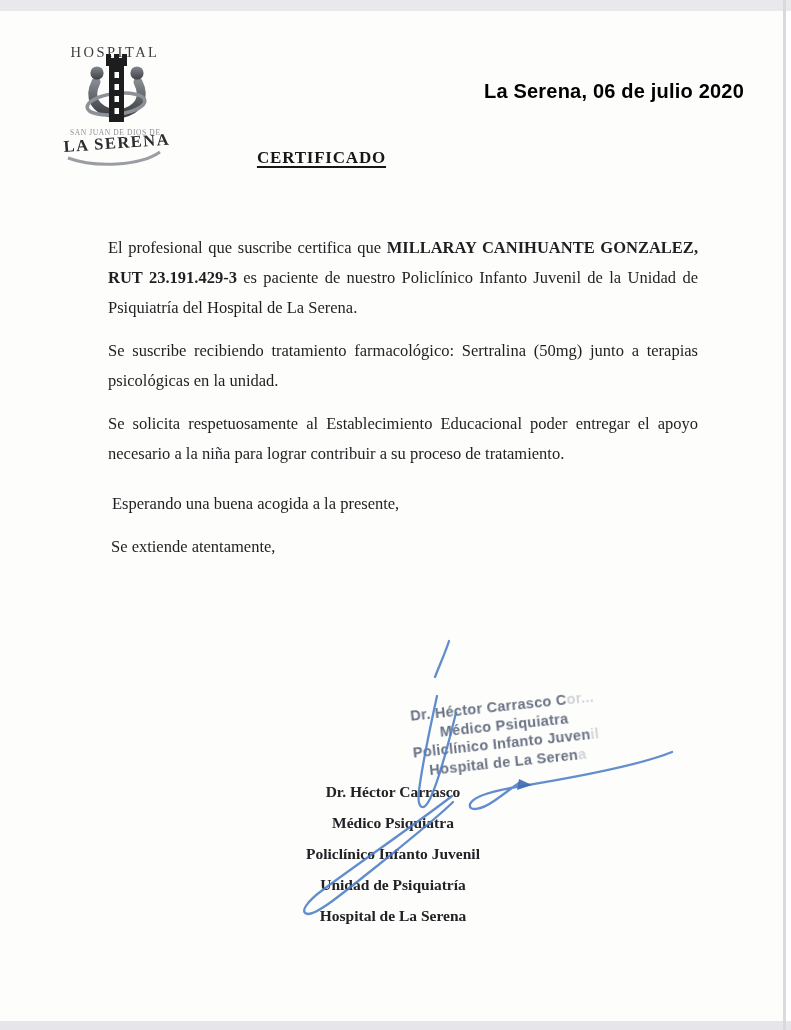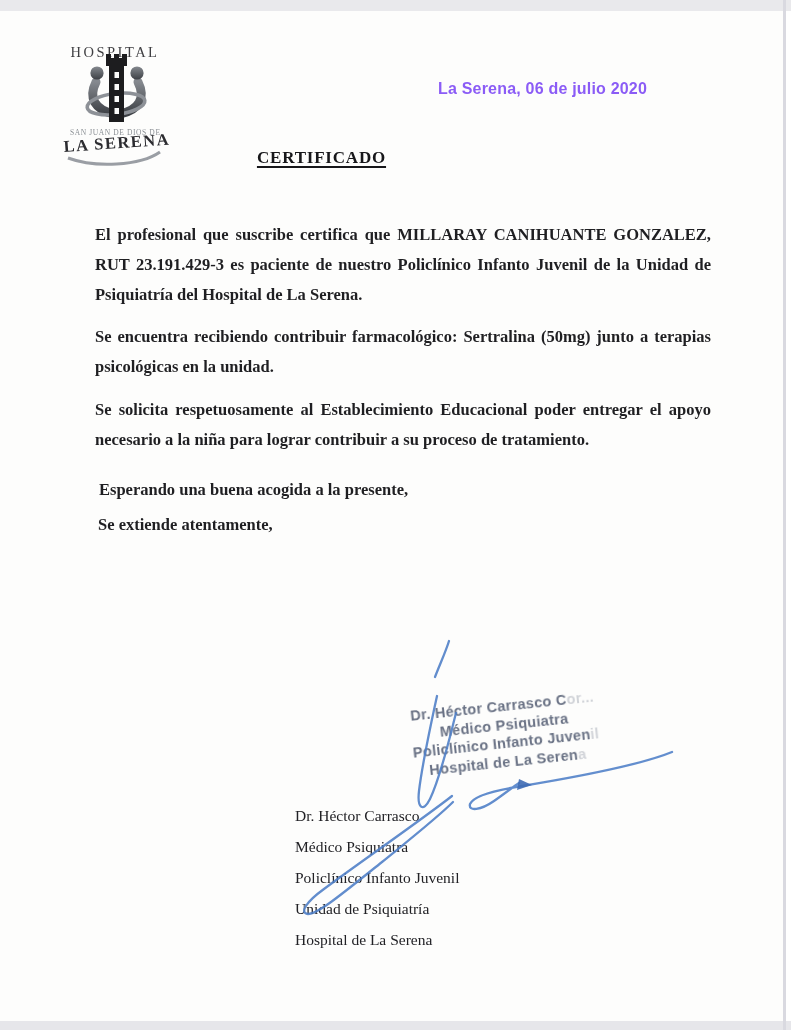--- a/index.html
+++ b/index.html
@@ -12,38 +12,38 @@
   .scan-edge-top{position:absolute;left:0;top:0;width:791px;height:11px;background:#e9e9ec;}
   .scan-edge-bottom{position:absolute;left:0;top:1021px;width:791px;height:9px;background:#e6e6ea;}
   .scan-edge-right{position:absolute;left:783px;top:0;width:3px;height:1030px;background:#d9d9e0;}
   .page{position:absolute;left:0;top:11px;right:8px;bottom:9px;background:#fdfdfc;}
 
   
   .logo{position:absolute;left:60px;top:30px;width:180px;height:145px;}
 
   
   .date-line{
-    position:absolute;left:438px;top:80px;width:300px;
+    position:absolute;left:484px;top:80px;width:300px;
     font-family:"Liberation Sans", sans-serif;
-    font-weight:bold;font-size:16px;color:#8b5cf6;letter-spacing:0.2px;
+    font-weight:bold;font-size:20px;color:#000000;letter-spacing:0.2px;
   }
 
   
   .title{
     position:absolute;left:0;top:148px;width:643px;text-align:center;
     font-weight:bold;font-size:17px;color:#17171a;letter-spacing:0.8px;
   }
   .title span{text-decoration:underline;text-underline-offset:3px;text-decoration-thickness:1.5px;}
 
   
   .body-text{
     position:absolute;left:95px;top:220px;width:616px;
     font-size:16.5px;color:#1f1f22;line-height:30px;
   }
-  .body-text p{margin:0;text-align:justify;font-weight:bold;}
+  .body-text p{margin:13px;text-align:justify;}
   .p1{margin-bottom:12px !important;}
   .p2{margin-bottom:10px !important;}
   .p3{margin-bottom:13px !important;font-weight:bold;}
   .p4{margin-bottom:13px !important;}
   .p5{margin-bottom:20px !important;}
   .p6{margin-bottom:25px !important;}
   .p7{margin-bottom:5px !important;padding-left:4px;text-align:right;}
   .p8{padding-left:3px;text-align:left !important;}
 
   
@@ -53,22 +53,22 @@
     font-family:"Liberation Sans", sans-serif;
     font-weight:bold;font-size:14.5px;line-height:18.5px;
     text-align:center;color:#4a546b;opacity:0.82;
     filter:blur(0.35px);
     letter-spacing:0.3px;
   }
   .stamp .faded{opacity:0.3;}
 
   
   .sig-block{
-    position:absolute;left:295px;top:808px;width:196px;
-    font-size:15.5px;color:#222226;line-height:16px;
+    position:absolute;left:295px;top:784px;width:196px;
+    font-size:15.5px;color:#222226;text-align:center;line-height:16px;font-weight:bold;
   }
   .sig-block div{margin-bottom:15px;}
 
   
   .sig-ink{position:absolute;left:270px;top:625px;width:420px;height:300px;pointer-events:none;}
 </style>
 </head>
 <body>
 
 <div class="page"></div>
@@ -107,21 +107,21 @@
     <path d="M8,128 C35,138 80,136 100,122" stroke="#9a9ea4" stroke-width="3" fill="none"></path>
   </svg>
 </div>
 
 <div class="date-line">La Serena, 06 de julio 2020</div>
 
 <div class="title"><span>CERTIFICADO</span></div>
 
 <div class="body-text">
   <p class="p1"><span>El profesional que suscribe certifica que </span><strong>MILLARAY CANIHUANTE GONZALEZ, RUT 23.191.429-3</strong><span> es paciente de nuestro Policlínico Infanto Juvenil de la Unidad de Psiquiatría del Hospital de La Serena.</span></p>
-  <p class="p4">Se encuentra recibiendo contribuir farmacológico: Sertralina (50mg) junto a terapias psicológicas en la unidad.</p>
+  <p class="p4">Se suscribe recibiendo tratamiento farmacológico: Sertralina (50mg) junto a terapias psicológicas en la unidad.</p>
   <p class="p5">Se solicita respetuosamente al Establecimiento Educacional poder entregar el apoyo necesario a la niña para lograr contribuir a su proceso de tratamiento.</p>
   <p class="p7">Esperando una buena acogida a la presente,</p>
   <p class="p8">Se extiende atentamente,</p>
 </div>
 
 <div class="stamp">
   <div><span>Dr. Héctor Carrasco C</span><span class="faded">or...</span></div>
   <div>Médico Psiquiatra</div>
   <div><span>Policlínico Infanto Juven</span><span class="faded">il</span></div>
   <div><span>Hospital de La Seren</span><span class="faded">a</span></div>

